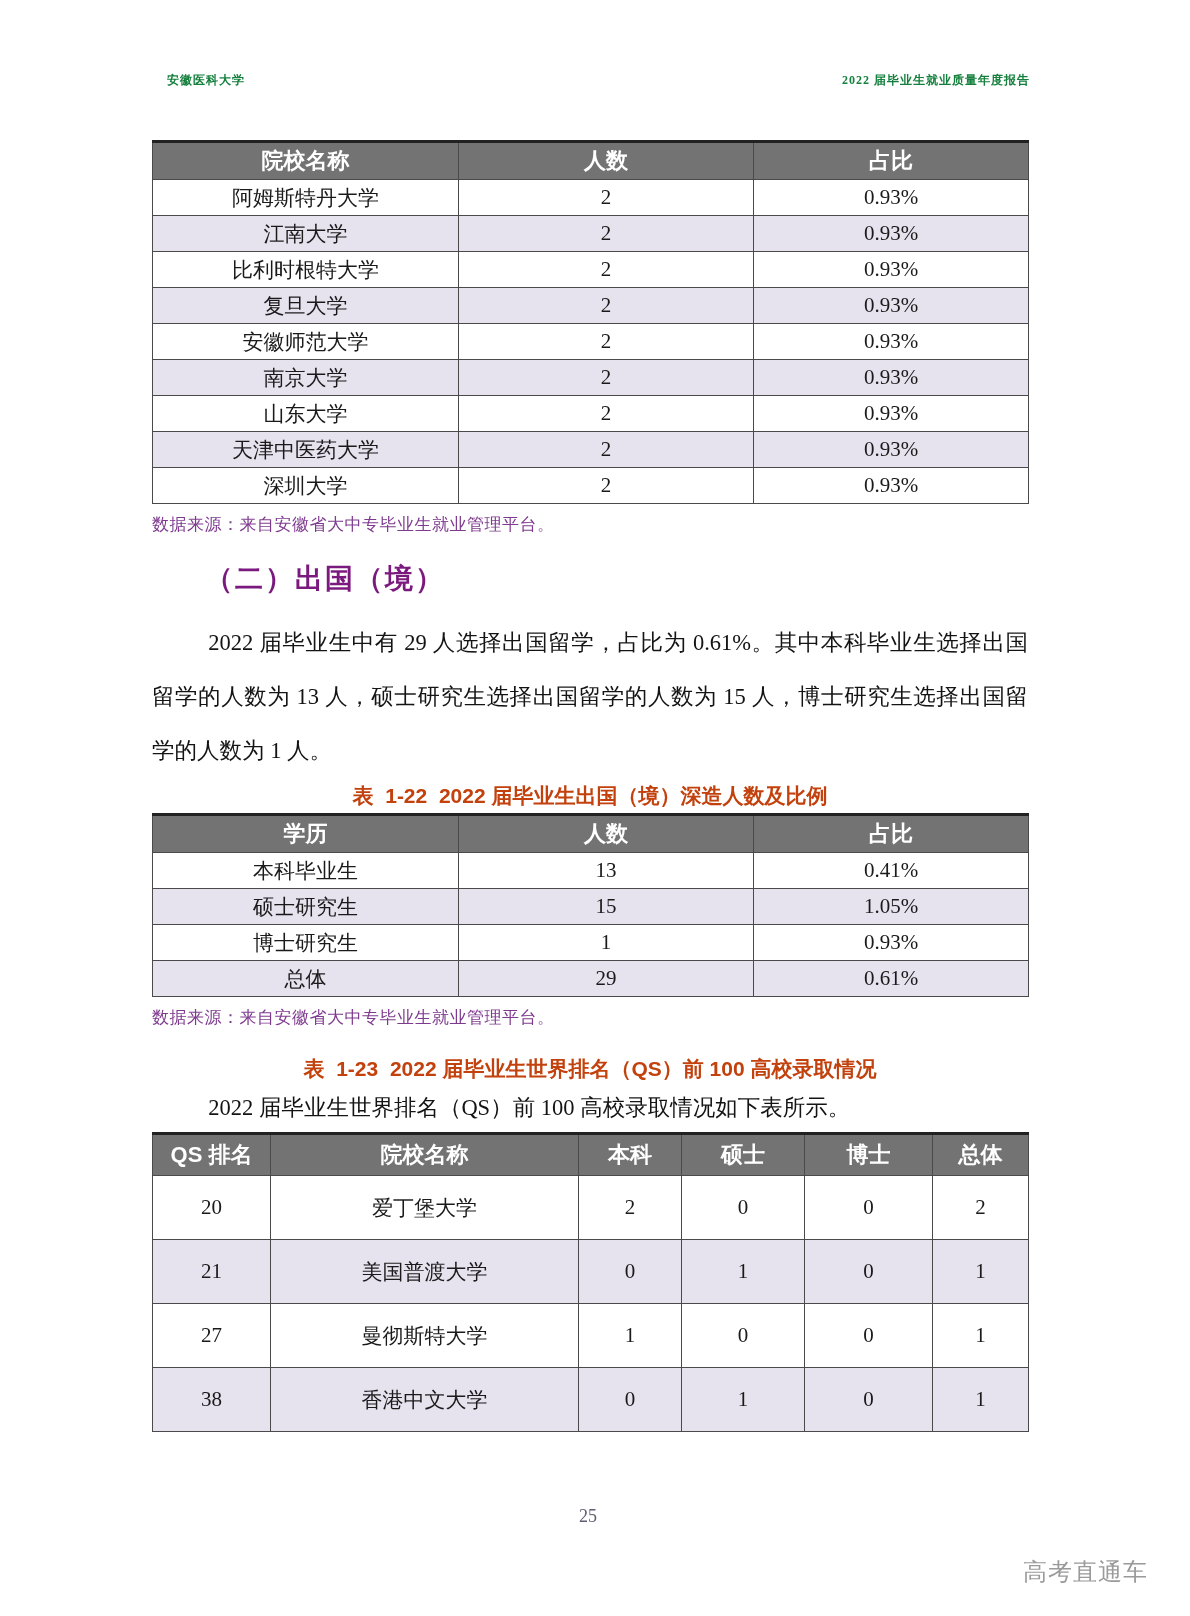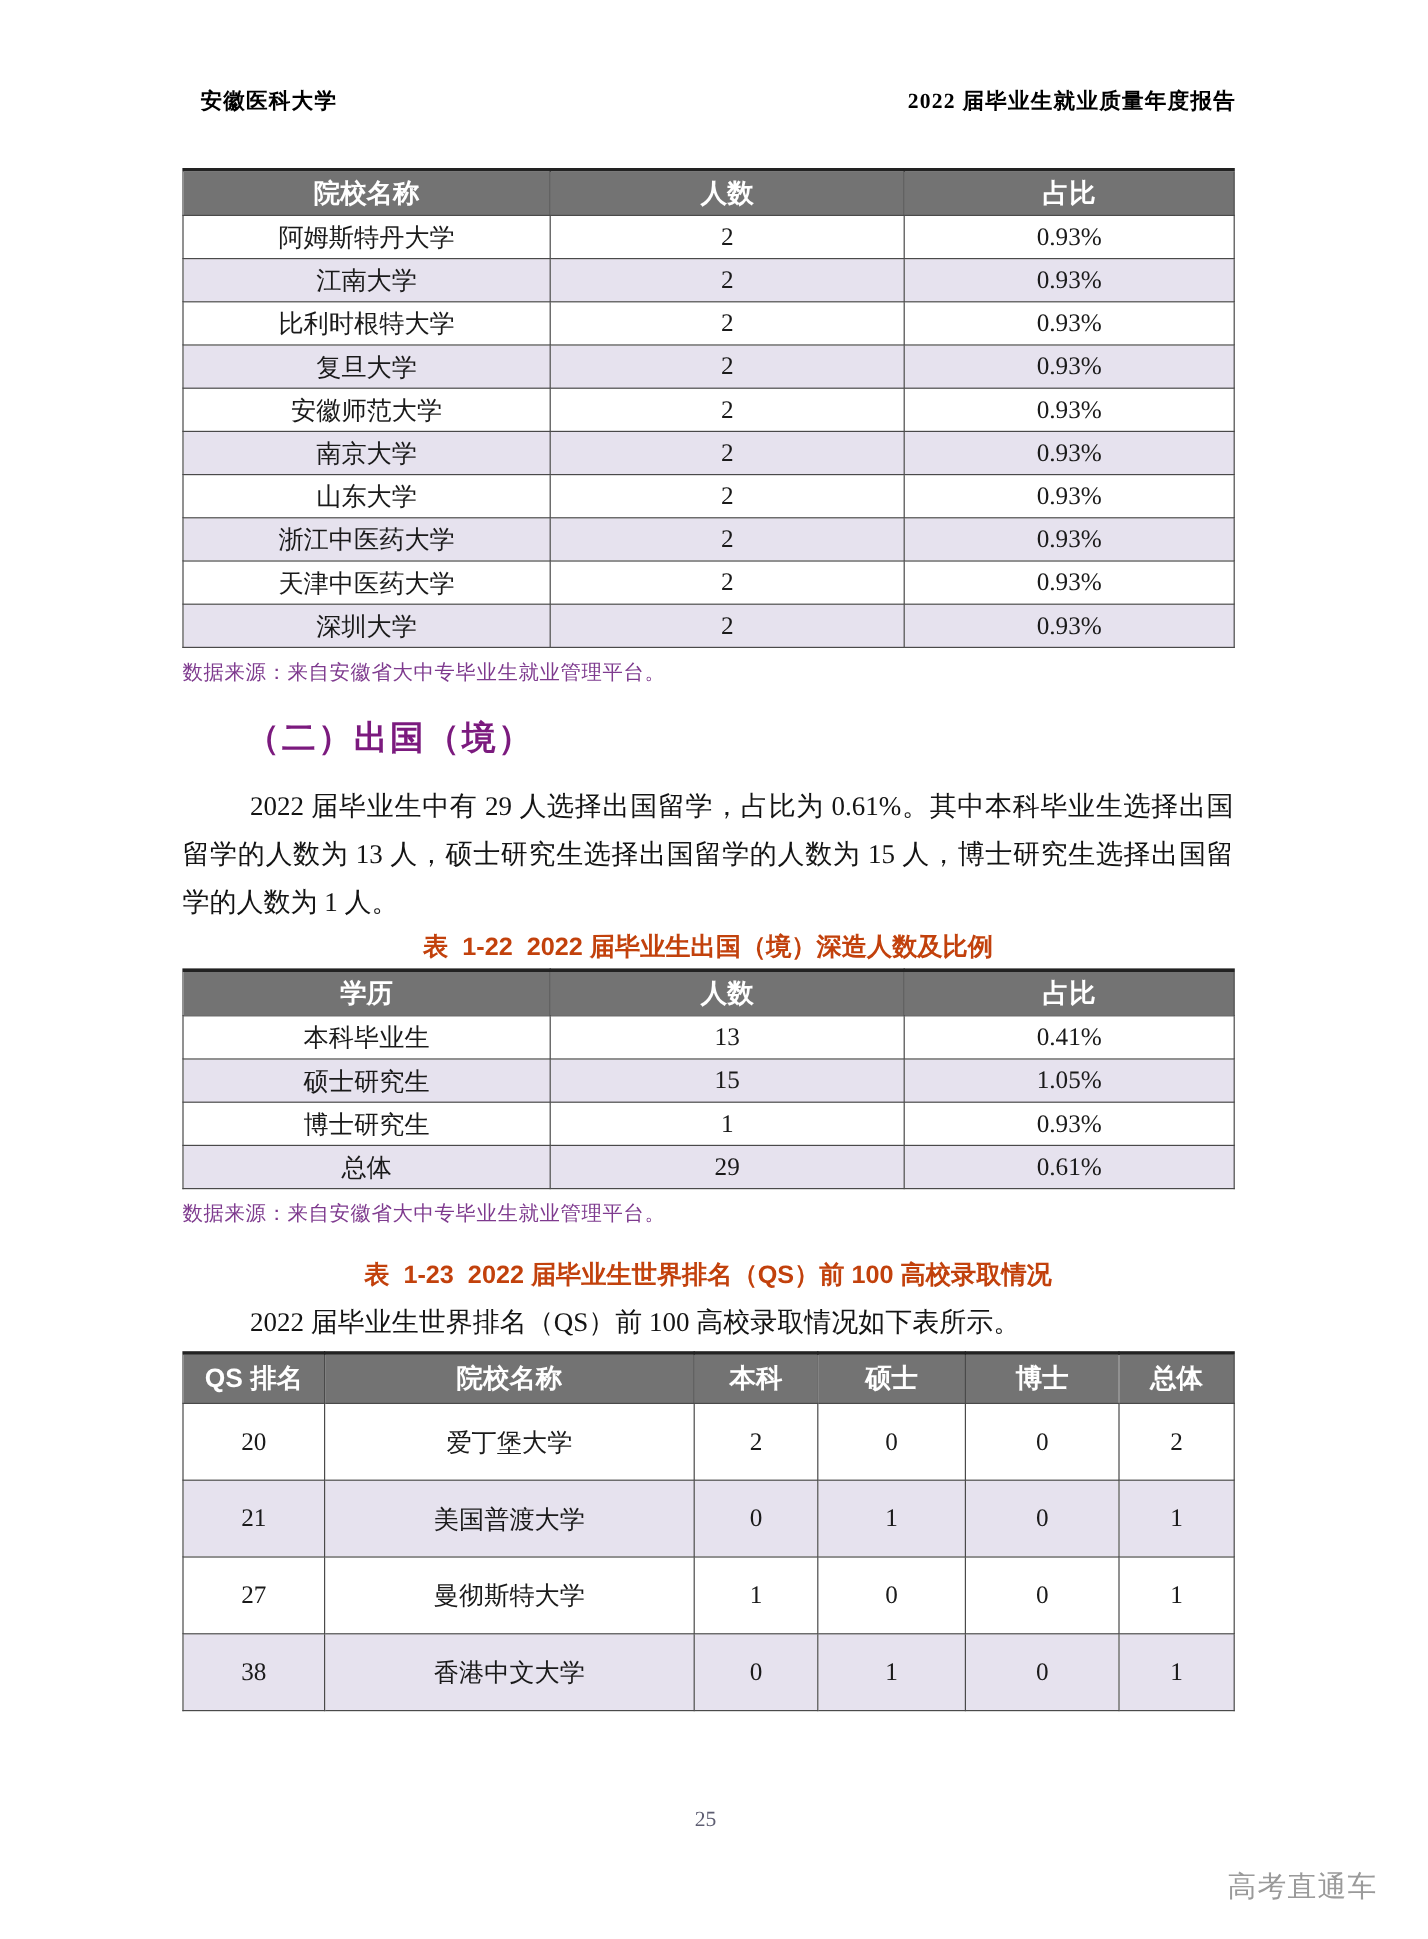--- a/index.html
+++ b/index.html
@@ -16,22 +16,22 @@
   }
   .page-header {
     position: absolute;
     top: 72px;
     left: 167px;
     right: 160px;
     display: flex;
     justify-content: space-between;
     align-items: flex-end;
     font-weight: bold;
-    font-size: 18px;
-    color: #000000;
+    font-size: 12px;
+    color: #15803d;
     letter-spacing: 1px;
   }
   .content {
     position: absolute;
     top: 140px;
     left: 152px;
     width: 876px;
   }
   table.data-table {
     width: 876px;
@@ -74,21 +74,21 @@
     padding-left: 53px;
     font-size: 28px;
     font-weight: bold;
     color: #7B1A7E;
     font-family: "Liberation Sans", "DejaVu Sans", sans-serif;
     letter-spacing: 2px;
   }
   .body-paragraph {
     margin-top: 18px;
     font-size: 22.5px;
-    line-height: 40px;
+    line-height: 54px;
     text-indent: 2.5em;
     text-align: justify;
     color: #141414;
   }
   .table-caption {
     margin-top: 4px;
     text-align: center;
     font-weight: bold;
     font-size: 21px;
     color: #c2410c;
@@ -175,25 +175,20 @@
             <td>2</td>
             <td>0.93%</td>
           </tr>
           <tr>
             <td>南京大学</td>
             <td>2</td>
             <td>0.93%</td>
           </tr>
           <tr>
             <td>山东大学</td>
-            <td>2</td>
-            <td>0.93%</td>
-          </tr>
-          <tr>
-            <td>浙江中医药大学</td>
             <td>2</td>
             <td>0.93%</td>
           </tr>
           <tr>
             <td>天津中医药大学</td>
             <td>2</td>
             <td>0.93%</td>
           </tr>
           <tr>
             <td>深圳大学</td>

